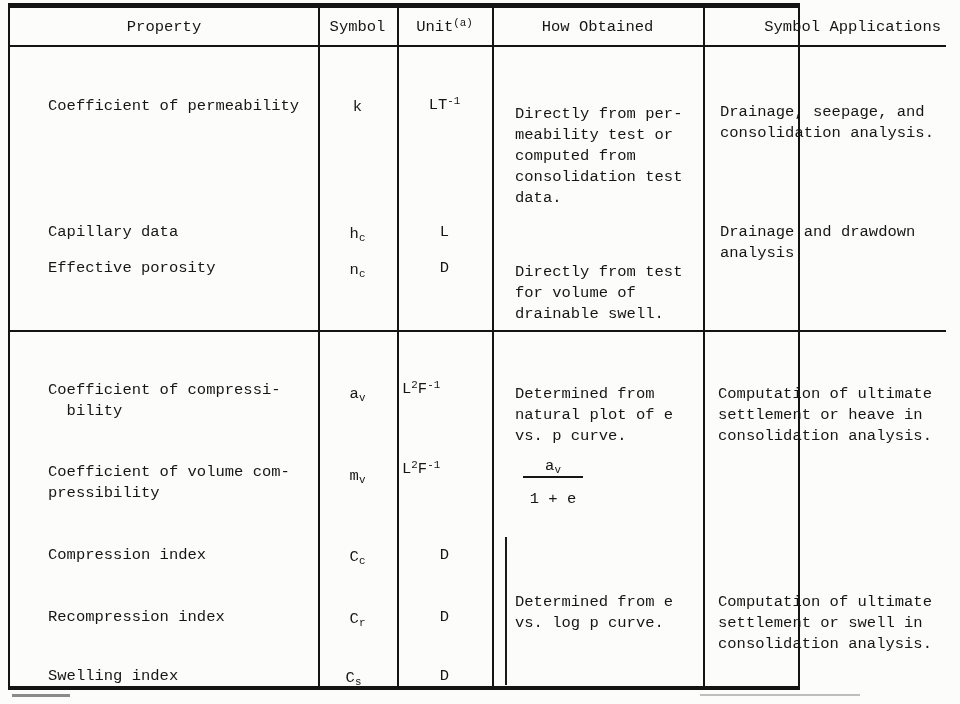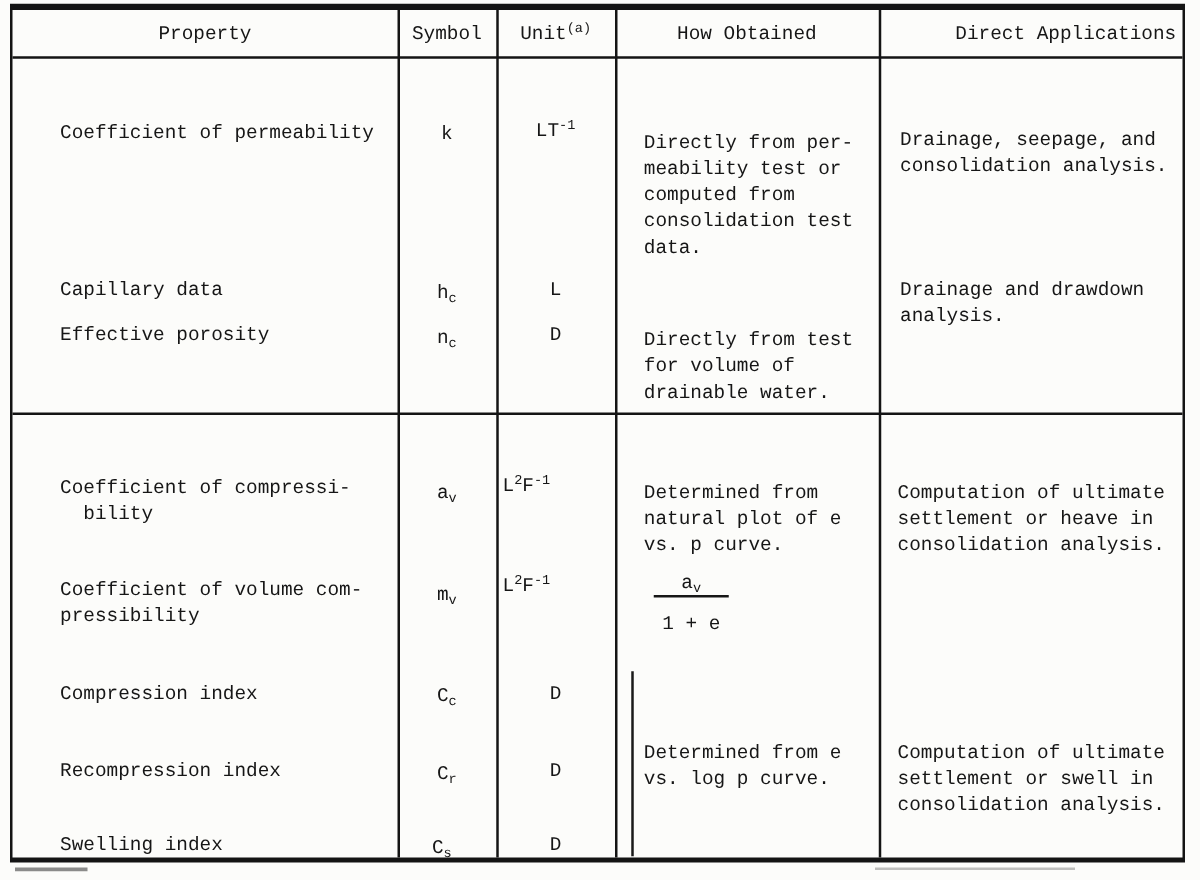--- a/index.html
+++ b/index.html
@@ -7,21 +7,21 @@
     width:960px;height:704px;
     background:#fdfdfc;
     font-family:"Liberation Mono","DejaVu Sans Mono",monospace;
     font-size:15.5px;
     color:#161616;
     position:relative;
     overflow:hidden;
   }
   .page{position:absolute;inset:0;background:#fcfcfa;}
   .frame{
-    position:absolute;left:8px;top:3px;width:940px;height:687px;
+    position:absolute;left:8px;top:3px;width:792px;height:687px;
     border:2px solid #141414;
     border-top-width:5px;border-bottom-width:4px;
     box-sizing:border-box;
   }
   .inner{position:absolute;left:0;top:0;width:936px;height:678px;}
   .vline{position:absolute;top:0;width:2px;height:678px;background:#141414;}
   .hline{position:absolute;left:0;width:936px;height:2px;background:#141414;}
   .brace{position:absolute;width:2px;background:#1a1a1a;}
   .t{position:absolute;white-space:pre-wrap;line-height:21px;}
   .c{text-align:center;}
@@ -47,21 +47,21 @@
       <div class="vline" style="left:482px"></div>
       <div class="vline" style="left:693px"></div>
 
       <div class="hline" style="top:37px"></div>
       <div class="hline" style="top:322px"></div>
 
       <div class="t c hdr" style="left:0;width:308px;top:9px">Property</div>
       <div class="t c hdr" style="left:308px;width:79px;top:9px">Symbol</div>
       <div class="t c hdr" style="left:387px;width:95px;top:9px"><span>Unit</span><sup>(a)</sup></div>
       <div class="t c hdr" style="left:482px;width:211px;top:9px">How Obtained</div>
-      <div class="t r hdr" style="left:693px;width:238px;top:9px">Direct Applications</div>
+      <div class="t r hdr" style="left:693px;width:238px;top:9px">Symbol Applications</div>
 
 
       <div class="t" style="left:38px;top:88px">Coefficient of permeability</div>
       <div class="t c" style="left:308px;width:79px;top:89px"><span>k</span></div>
       <div class="t c" style="left:387px;width:95px;top:87px"><span>LT</span><sup>-1</sup></div>
       <div class="t" style="left:505px;top:96px">Directly from per-
 meability test or
 computed from
 consolidation test
 data.</div>
@@ -72,21 +72,21 @@
       <div class="t c" style="left:308px;width:79px;top:216px"><span>h</span><sub>c</sub></div>
       <div class="t c" style="left:387px;width:95px;top:214px">L</div>
       <div class="t" style="left:710px;top:214px">Drainage and drawdown
 analysis.</div>
 
       <div class="t" style="left:38px;top:250px">Effective porosity</div>
       <div class="t c" style="left:308px;width:79px;top:252px"><span>n</span><sub>c</sub></div>
       <div class="t c" style="left:387px;width:95px;top:250px">D</div>
       <div class="t" style="left:505px;top:254px">Directly from test
 for volume of
-drainable water.</div>
+drainable swell.</div>
 
 
       <div class="t" style="left:38px;top:372px">Coefficient of compressi-
   bility</div>
       <div class="t c" style="left:308px;width:79px;top:376px"><span>a</span><sub>v</sub></div>
       <div class="t" style="left:392px;top:371px"><span>L</span><sup>2</sup><span>F</span><sup>-1</sup></div>
       <div class="t" style="left:505px;top:376px">Determined from
 natural plot of e
 vs. p curve.</div>
       <div class="t" style="left:708px;top:376px">Computation of ultimate

